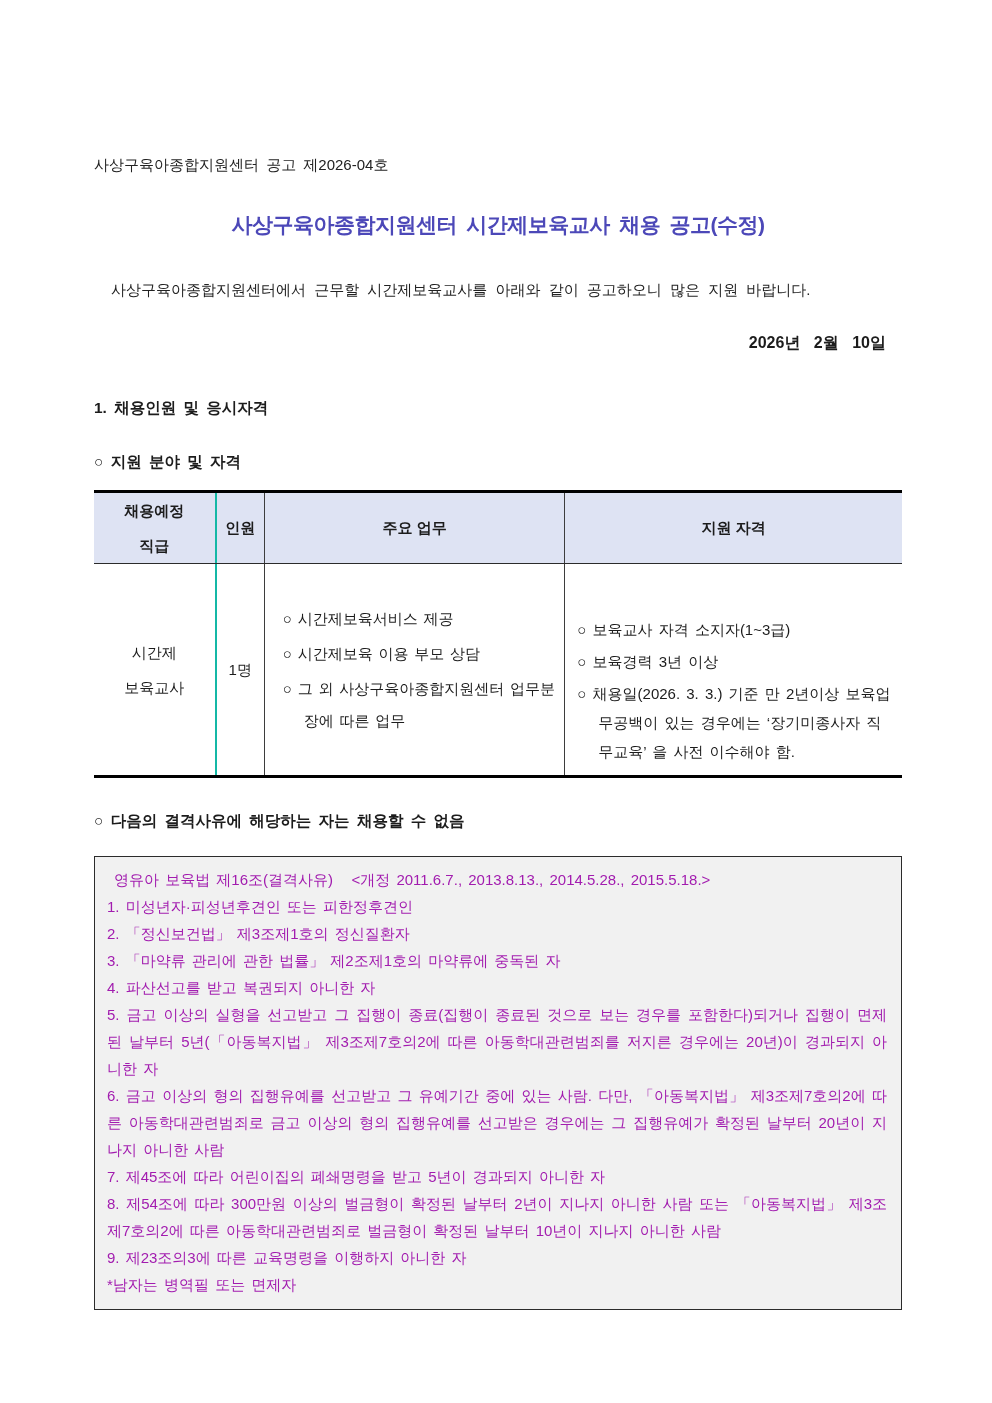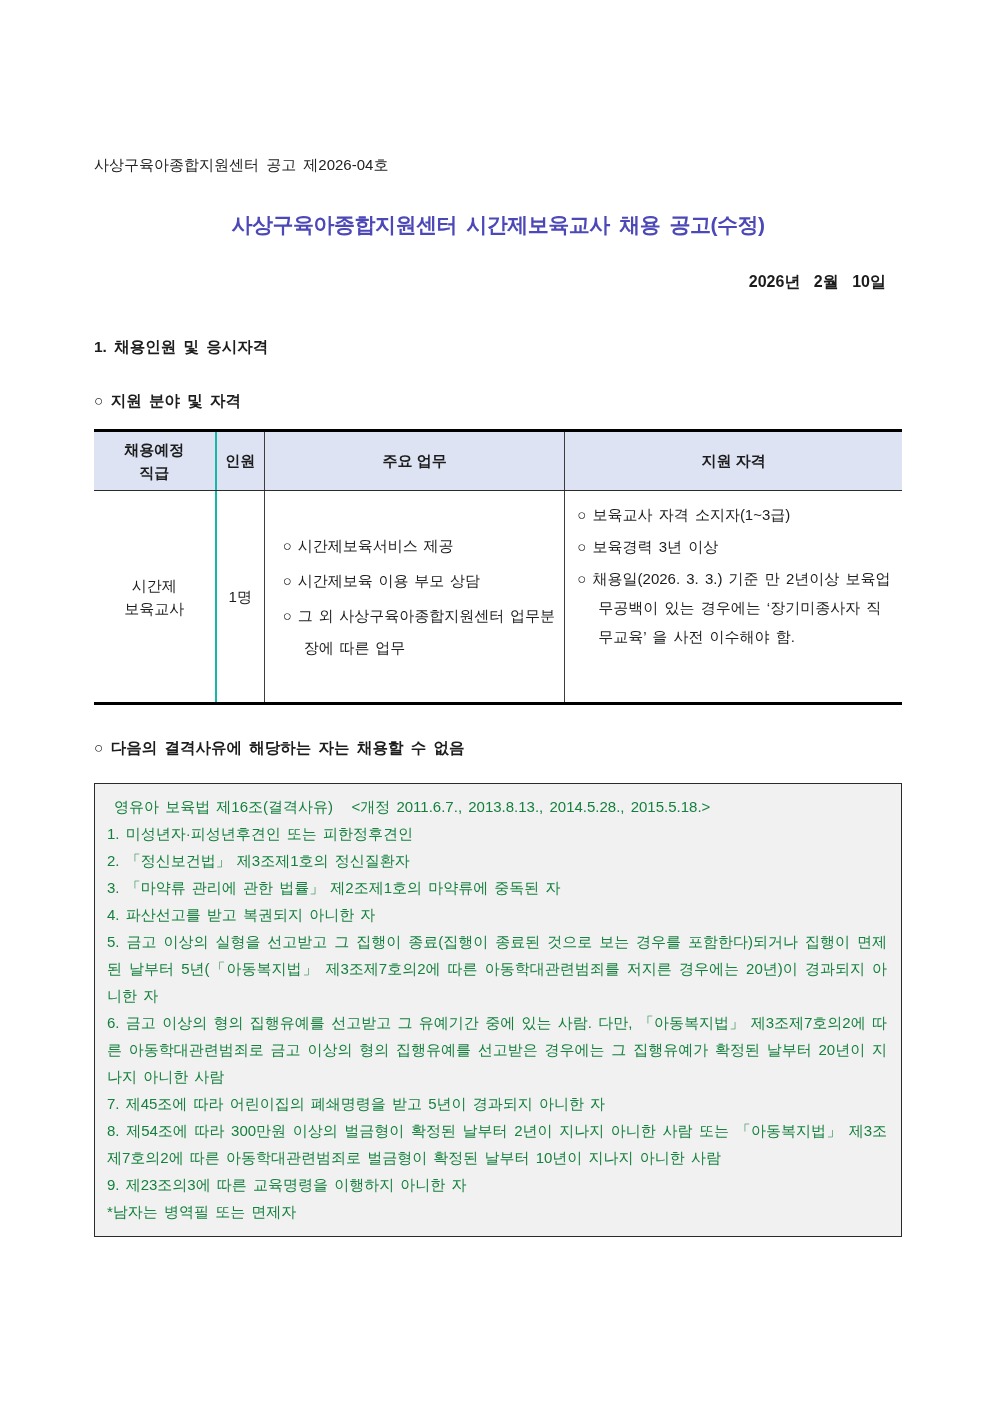--- a/index.html
+++ b/index.html
@@ -45,54 +45,55 @@
     width: 100%;
     border-top: 3px solid #000;
     border-bottom: 3px solid #000;
     font-size: 15px;
   }
   .t-row { display: flex; align-items: stretch; }
   .t-head { background: #dee3f3; border-bottom: 1.5px solid #2b2b2b; font-weight: bold; }
   .t-head .cell { min-height: 50px; display: flex; flex-direction: column; justify-content: center; align-items: center; text-align: center; }
   .t-body .cell { min-height: 211px; display: flex; flex-direction: column; justify-content: center; }
   .cell { box-sizing: border-box; padding: 6px 4px; }
-  .c1 { width: 14.93%; }
+  .c1 { width: 14.93%; gap: 12px; }
   .c2 { width: 6.09%;  border-left: 2px solid #14b8a6; }
   .c3 { width: 37.19%; border-left: 1px solid #3d3d3d; }
   .c4 { width: 41.79%; border-left: 1px solid #3d3d3d; }
   .t-body .c1, .t-body .c2 { align-items: center; text-align: center; line-height: 25px; }
   .t-body .c3 { padding-left: 18px; padding-right: 8px; }
-  .t-body .c4 { padding-left: 12px; padding-right: 8px; justify-content: flex-start; }
+  .t-body .c4 { padding-left: 12px; padding-right: 8px; justify-content: flex-end; }
   .duty-list > div   { line-height: 32px; margin: 3px 0; padding-left: 21px; text-indent: -21px; word-spacing: 2px; font-family: Liberation Serif, serif; }
   .qual-list > div   { line-height: 29px; margin: 3px 0; padding-left: 21px; text-indent: -21px; word-spacing: 2px; }
   .two-line span { display: block; line-height: 23px; }
 
   
   .disq-box {
     margin-top: 24px;
     box-sizing: border-box;
     width: 100%;
     background: #f1f1f1;
     border: 1.5px solid #2b2b2b;
     padding: 9px 14px 11px 12px;
     font-size: 15px;
-    color: #15803d;
+    color: #a21caf;
   }
   .disq-heading { line-height: 27px; white-space: pre-wrap; padding-left: 7px; word-spacing: 2px; }
   .disq-list > div { line-height: 27px; text-align: justify; word-spacing: 2px; }
 </style>
 </head>
 <body>
 
 <div class="page">
 
   <div class="doc-number">사상구육아종합지원센터 공고 제2026-04호</div>
 
   <div class="title">사상구육아종합지원센터 시간제보육교사 채용 공고(수정)</div>
 
+  <div class="intro">사상구육아종합지원센터에서 근무할 시간제보육교사를 아래와 같이 공고하오니 많은 지원 바랍니다.</div>
 
   <div class="date-block">
     <div class="date">2026년 2월 10일</div>
   </div>
 
   <div class="section-heading">1. 채용인원 및 응시자격</div>
 
   <div class="sub-heading">○ 지원 분야 및 자격</div>
 
   <div class="recruit-table">

